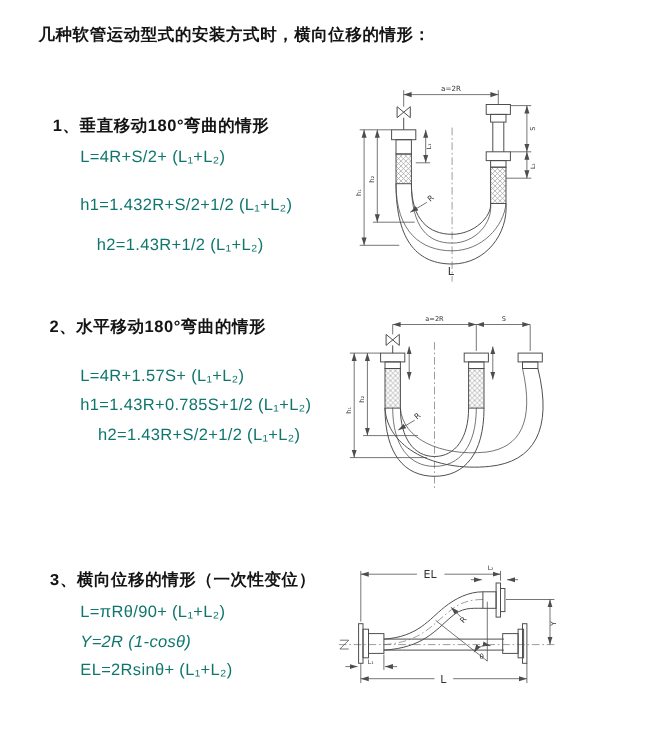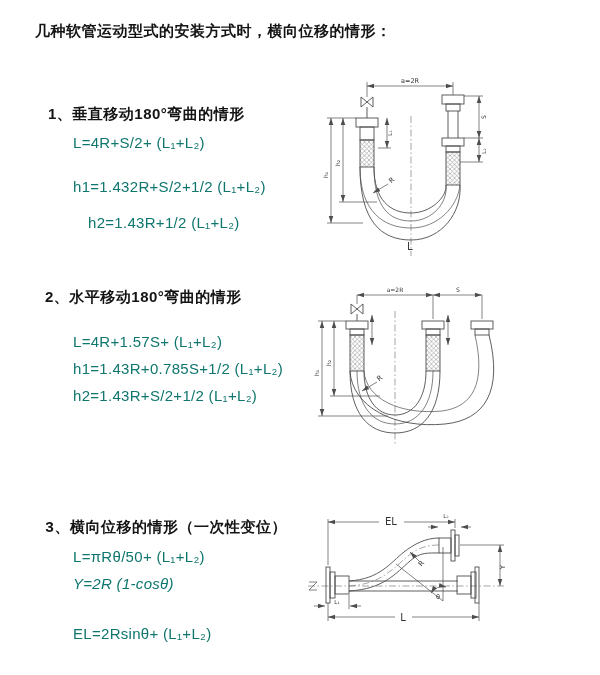--- a/index.html
+++ b/index.html
@@ -115,21 +115,21 @@
     <text x="78" y="112" font-size="7" text-anchor="middle" transform="rotate(-40 78,112)">R</text>
   </g>
 
   <text x="92" y="180" font-size="10" fill="#222">L</text>
 </svg>
 
 <div>
   <div class="abs heading" style="left:45px; top:288px;">2、水平移动180°弯曲的情形</div>
   <div class="abs formula" style="left:73px; top:333px;">L=4R+1.57S+ (L₁+L₂)</div>
   <div class="abs formula" style="left:73px; top:360px;">h1=1.43R+0.785S+1/2 (L₁+L₂)</div>
-  <div class="abs formula" style="left:73px; top:387px;">h2=1.43R+S/2+1/2 (L₁+L₂)</div>
+  <div class="abs formula" style="left:89px; top:387px;">h2=1.43R+S/2+1/2 (L₁+L₂)</div>
 </div>
 
 <svg style="left:310px; top:283px;" width="285" height="172" viewBox="0 0 285 172">
 
   <line class="cl" x1="85" y1="28" x2="85" y2="162"></line>
 
   <g>
     <line class="thin" x1="123" y1="12" x2="123" y2="36"></line>
     <line class="thin" x1="172" y1="12" x2="172" y2="36"></line>
     <line class="dim" x1="47" y1="12" x2="123" y2="12" marker-start="url(#ah)" marker-end="url(#ah)"></line>
@@ -186,23 +186,23 @@
   </g>
 
   <g>
     <line class="thin" x1="67" y1="99" x2="52" y2="108" marker-end="url(#ah)"></line>
     <text x="71" y="97" font-size="7" text-anchor="middle" transform="rotate(-40 71,97)">R</text>
   </g>
 </svg>
 
 <div>
   <div class="abs heading" style="left:45px; top:518px;font-family:Liberation Mono, monospace;">3、横向位移的情形（一次性变位）</div>
-  <div class="abs formula" style="left:73px; top:548px;">L=πRθ/50+ (L₁+L₂)</div>
+  <div class="abs formula" style="left:73px; top:548px;">L=πRθ/90+ (L₁+L₂)</div>
   <div class="abs formula" style="left:73px; top:575px;font-style:italic;">Y=2R (1-cosθ)</div>
-  <div class="abs formula" style="left:73px; top:625px;text-align:right;">EL=2Rsinθ+ (L₁+L₂)</div>
+  <div class="abs formula" style="left:73px; top:601px;text-align:right;">EL=2Rsinθ+ (L₁+L₂)</div>
 </div>
 
 <svg style="left:300px; top:505px;" width="292" height="142" viewBox="0 0 292 142">
 
   <line class="cl" x1="8" y1="81" x2="205" y2="81"></line>
   <path class="thin" d="M9,77 L17,77 L9,85 L17,85"></path>
 
   <g>
     <rect class="ln" x="26" y="62" width="4" height="36"></rect>
     <rect class="ln" x="30" y="67" width="5" height="26"></rect>

